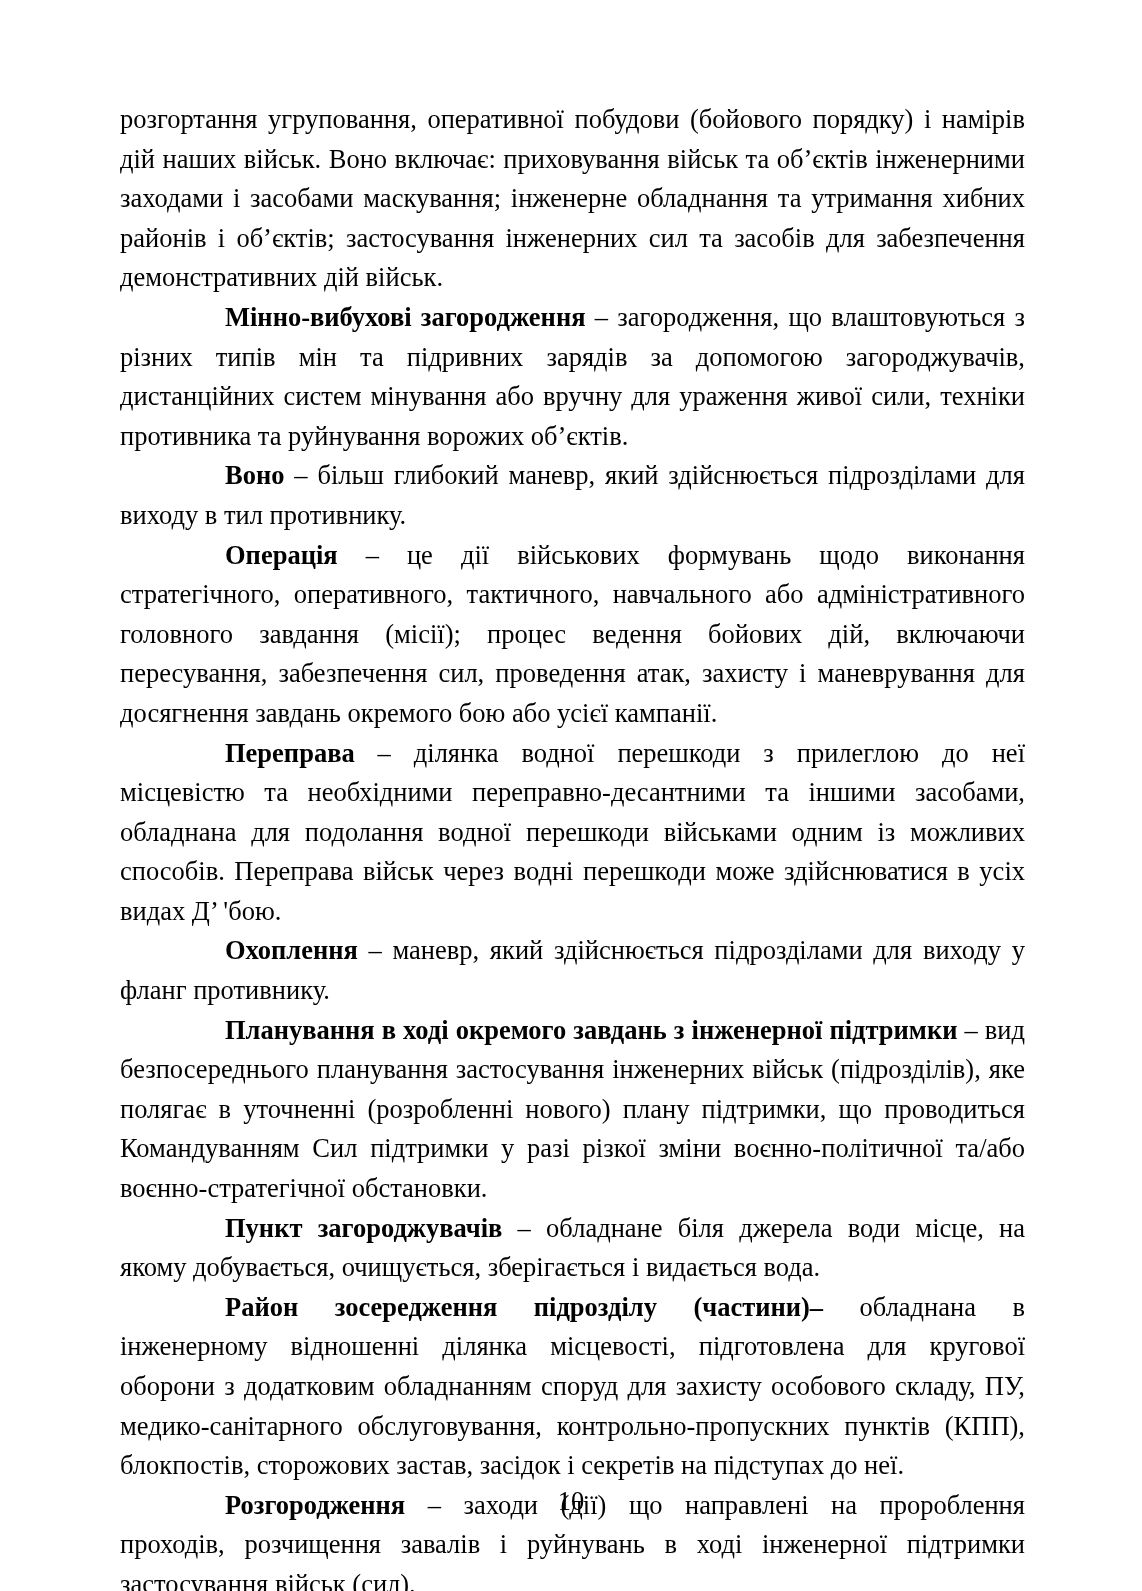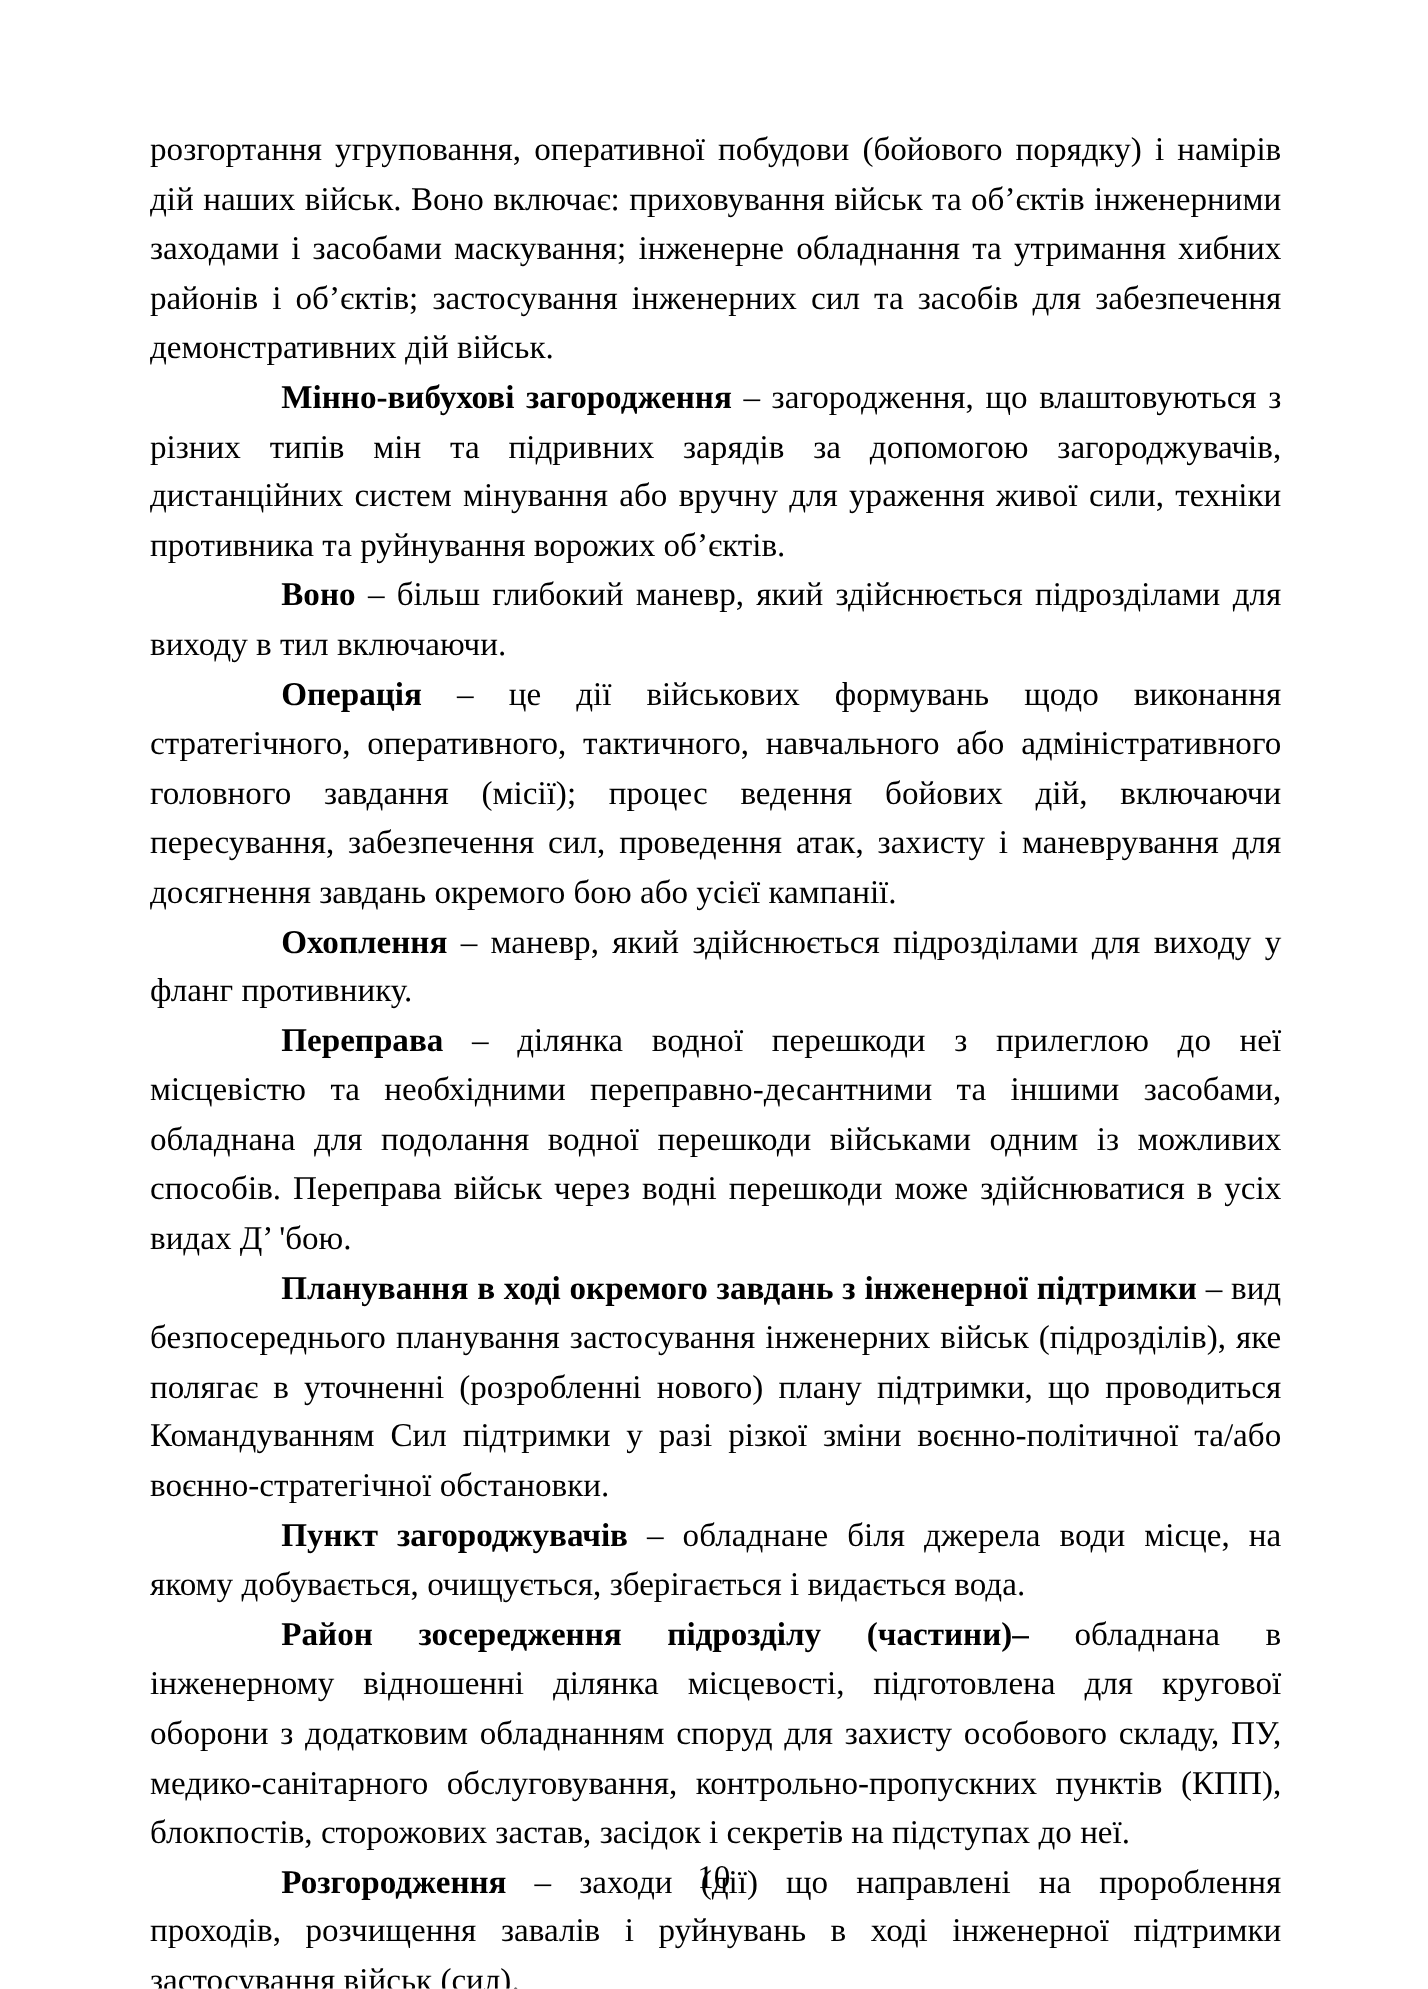--- a/index.html
+++ b/index.html
@@ -56,24 +56,24 @@
   }
 </style>
 </head>
 <body>
 
 <div class="page">
 
   <div class="content" id="body-content">
       <p class="para"><span>розгортання угруповання, оперативної побудови (бойового порядку) і намірів дій наших військ. Воно включає: приховування військ та об’єктів інженерними заходами і засобами маскування; інженерне обладнання та утримання хибних районів і об’єктів; застосування інженерних сил та засобів для забезпечення демонстративних дій військ.</span></p>
       <p class="para indent"><span class="term">Мінно-вибухові загородження</span><span> – загородження, що влаштовуються з різних типів мін та підривних зарядів за допомогою загороджувачів, дистанційних систем мінування або вручну для ураження живої сили, техніки противника та руйнування ворожих об’єктів.</span></p>
-      <p class="para indent"><span class="term">Воно</span><span> – більш глибокий маневр, який здійснюється підрозділами для виходу в тил включаючи.</span></p>
+      <p class="para indent"><span class="term">Воно</span><span> – більш глибокий маневр, який здійснюється підрозділами для виходу в тил противнику.</span></p>
       <p class="para indent"><span class="term">Операція</span><span> – це дії військових формувань щодо виконання стратегічного, оперативного, тактичного, навчального або адміністративного головного завдання (місії); процес ведення бойових дій, включаючи пересування, забезпечення сил, проведення атак, захисту і маневрування для досягнення завдань окремого бою або усієї кампанії.</span></p>
+      <p class="para indent"><span class="term">Переправа</span><span> – ділянка водної перешкоди з прилеглою до неї місцевістю та необхідними переправно-десантними та іншими засобами, обладнана для подолання водної перешкоди військами одним із можливих способів. Переправа військ через водні перешкоди може здійснюватися в усіх видах Д’ 'бою.</span></p>
       <p class="para indent"><span class="term">Охоплення</span><span> – маневр, який здійснюється підрозділами для виходу у фланг противнику.</span></p>
-      <p class="para indent"><span class="term">Переправа</span><span> – ділянка водної перешкоди з прилеглою до неї місцевістю та необхідними переправно-десантними та іншими засобами, обладнана для подолання водної перешкоди військами одним із можливих способів. Переправа військ через водні перешкоди може здійснюватися в усіх видах Д’ 'бою.</span></p>
       <p class="para indent"><span class="term">Планування в ході окремого завдань з інженерної підтримки</span><span> – вид безпосереднього планування застосування інженерних військ (підрозділів), яке полягає в уточненні (розробленні нового) плану підтримки, що проводиться Командуванням Сил підтримки у разі різкої зміни воєнно-політичної та/або воєнно-стратегічної обстановки.</span></p>
       <p class="para indent"><span class="term">Пункт загороджувачів</span><span> – обладнане біля джерела води місце, на якому добувається, очищується, зберігається і видається вода.</span></p>
       <p class="para indent"><span class="term">Район зосередження підрозділу (частини)–</span><span> обладнана в інженерному відношенні ділянка місцевості, підготовлена для кругової оборони з додатковим обладнанням споруд для захисту особового складу, ПУ, медико-санітарного обслуговування, контрольно-пропускних пунктів (КПП), блокпостів, сторожових застав, засідок і секретів на підступах до неї.</span></p>
       <p class="para indent"><span class="term">Розгородження</span><span> – заходи (дії) що направлені на пророблення проходів, розчищення завалів і руйнувань в ході інженерної підтримки застосування військ (сил).</span></p>
     </div>
 
   <div class="pagenum">10</div>
 
 </div>
 

